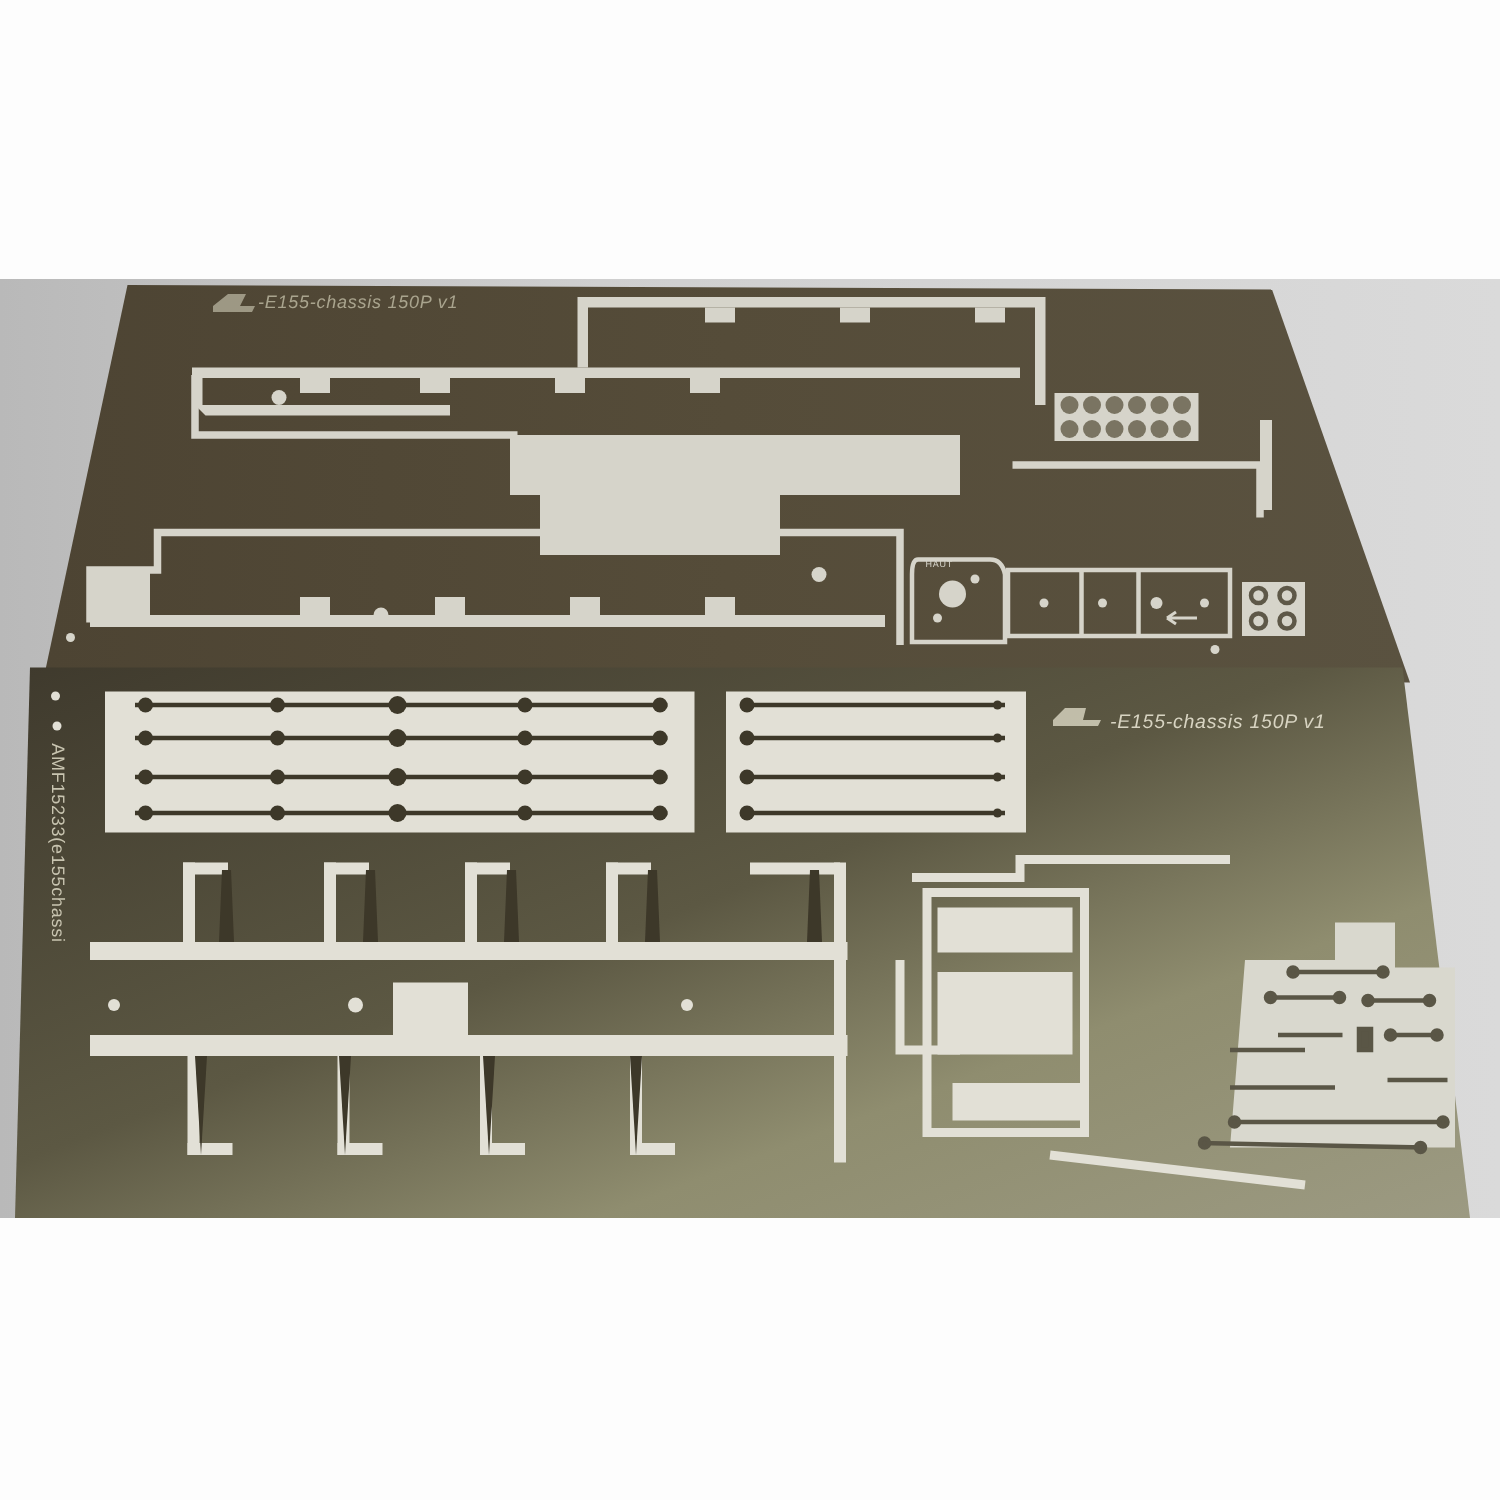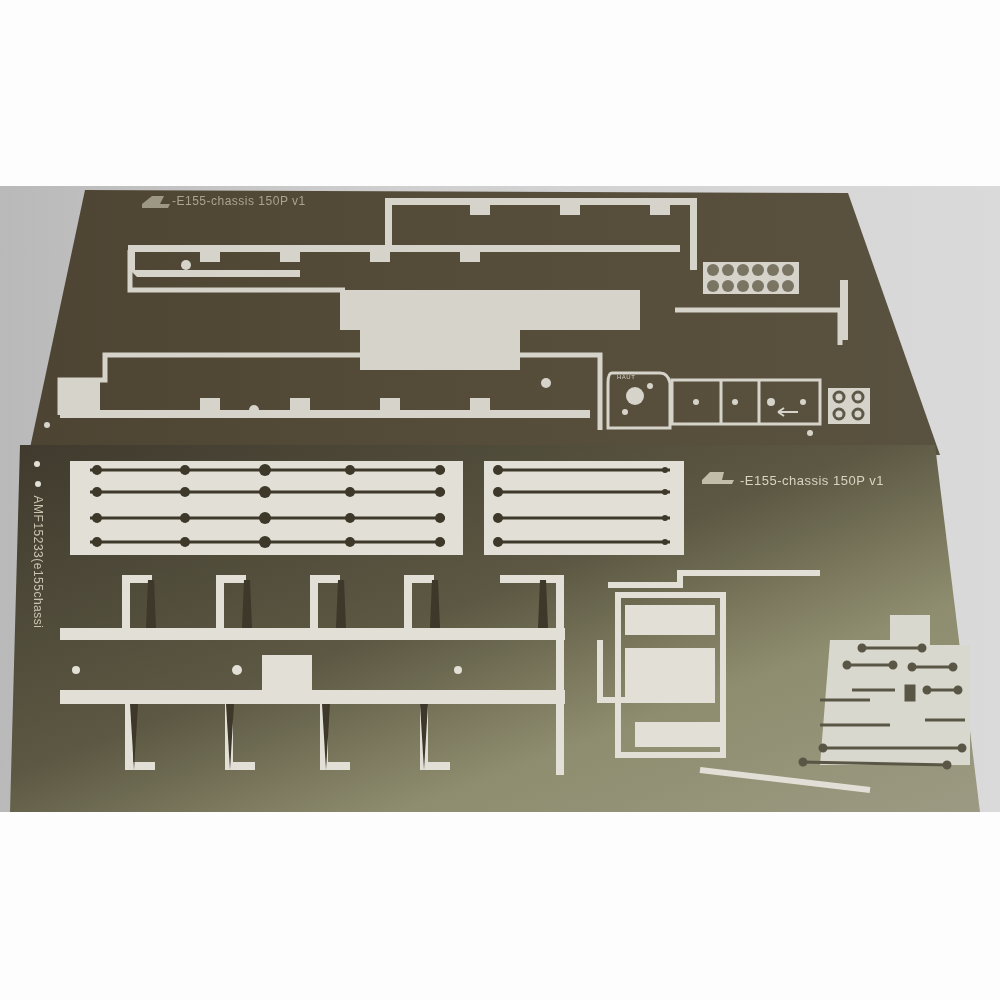--- a/index.html
+++ b/index.html
@@ -1,20 +1,20 @@
 <!DOCTYPE html>
 <html><head>
 <meta charset="utf-8">
 <style>
   html,body{margin:0;padding:0;background:#ffffff;}
   body{width:1000px;height:1000px;position:relative;overflow:hidden;font-family:"Liberation Sans",sans-serif;}
   .bg{position:absolute;left:0;top:0;width:1000px;height:1000px;background:#fdfdfd;}
   .table-surface{position:absolute;left:0;top:186px;width:1000px;height:626px;background:linear-gradient(90deg,#b9b9b9 0%,#cfcfcf 40%,#dadada 100%);}
   svg{position:absolute;left:0;top:0;}
-  .label{position:absolute;color:#d8d4c2;letter-spacing:0.5px;white-space:nowrap;}
+  .label{position:absolute;color:#d8d4c2;font-style:italic;letter-spacing:0.5px;white-space:nowrap;}
 </style>
 </head>
 <body>
 
 <div class="bg"></div>
 <div class="table-surface"></div>
 
 <svg width="1000" height="1000" viewBox="0 0 1000 1000">
   <defs>
     <linearGradient id="upperMetal" x1="0" y1="0" x2="1" y2="0">

